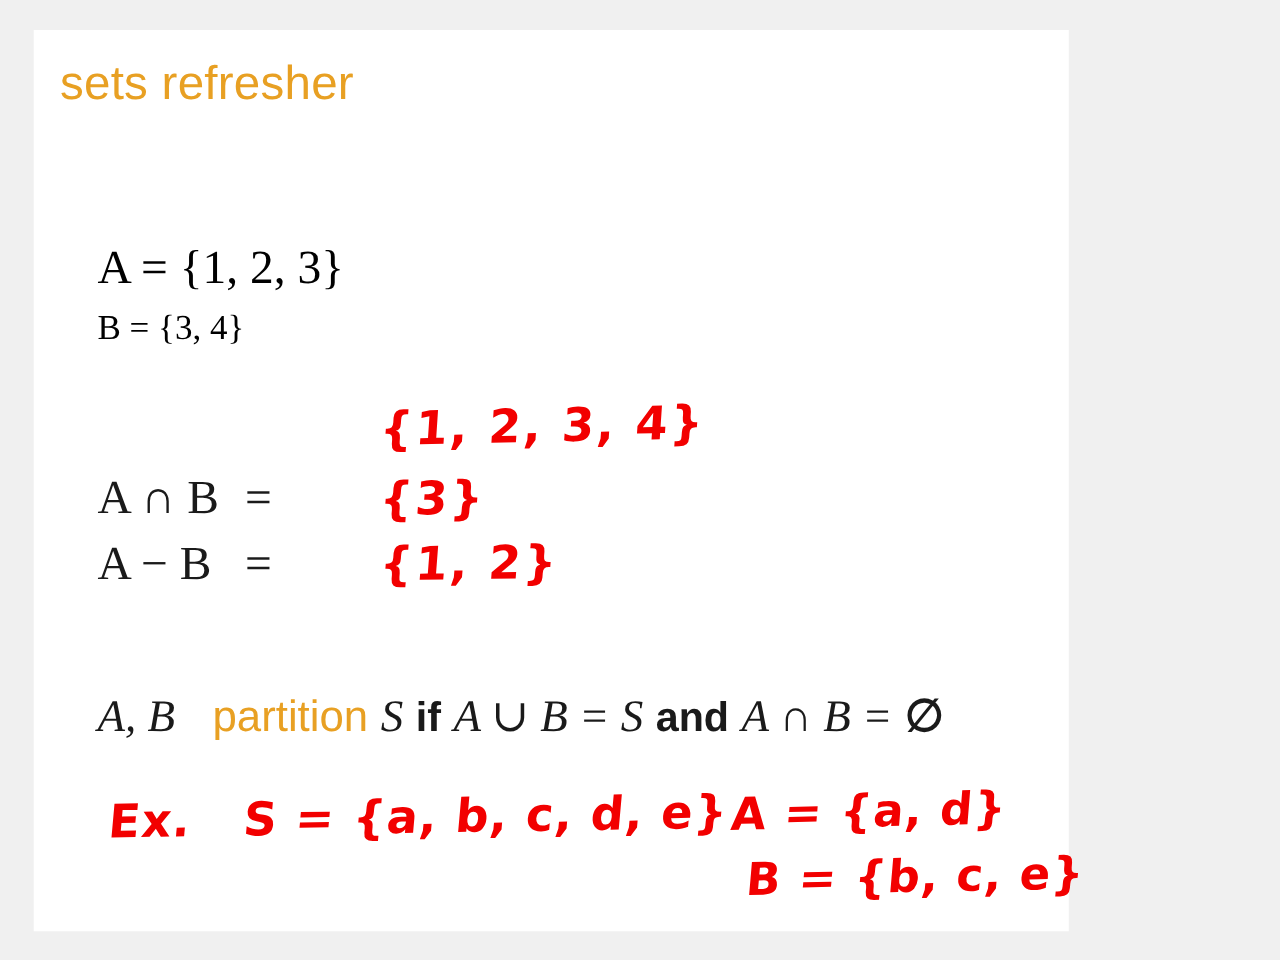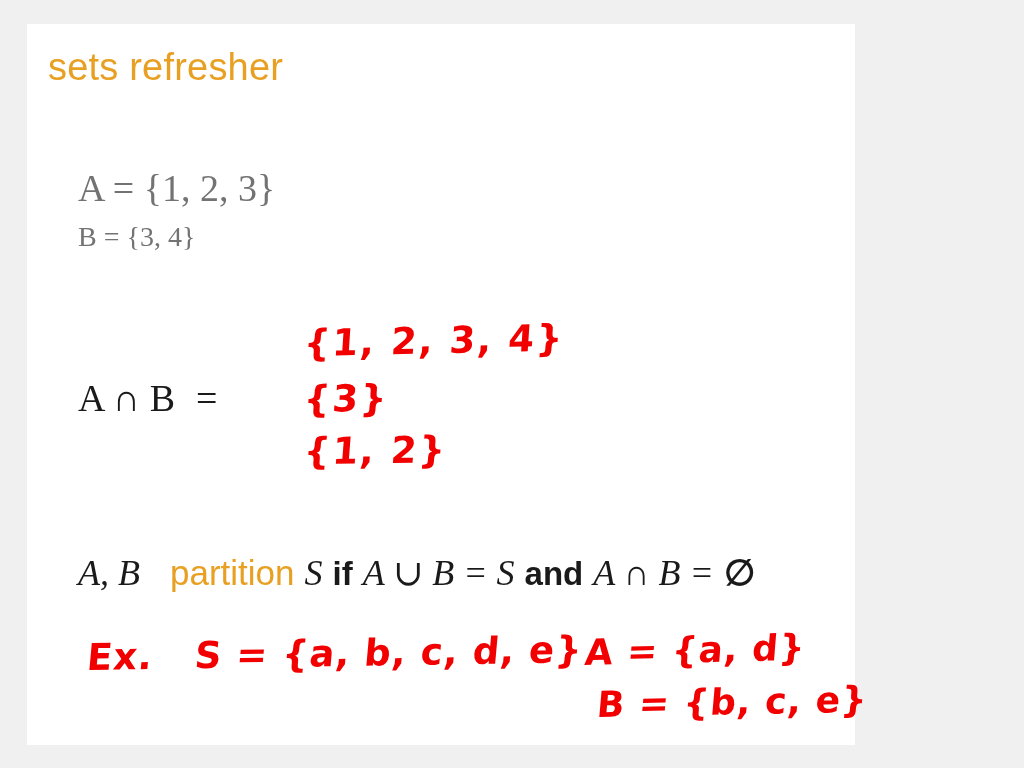--- a/index.html
+++ b/index.html
@@ -31,22 +31,23 @@
     font-weight: 400;
     color: #E8A023;
     letter-spacing: 0.2px;
     white-space: nowrap;
   }
 
   
   .math {
     position: absolute;
     font-family: "Liberation Serif", "DejaVu Serif", serif;
-    color: #737373;
+    color: #000000;
     white-space: nowrap;
+    margin-top: 26px;
   }
 
   #defs-a { left: 51px; top: 142px; font-size: 38px; }
   #defs-b { left: 51px; top: 197px; font-size: 28px; }
 
   .oprow {
     position: absolute;
     font-family: "Liberation Serif", "DejaVu Serif", serif;
     font-size: 38px;
     color: #1a1a1a;
@@ -114,20 +115,23 @@
 <div id="slide">
 
   <div id="title">sets refresher</div>
 
   <div class="math" id="defs-a">A  =  {1, 2, 3}</div>
   <div class="math" id="defs-b">B  =  {3, 4}</div>
 
   <div class="oprow" id="row-inter">
     <span class="lhs">A ∩ B</span><span class="eq">=</span>
   </div>
+  <div class="oprow" id="row-diff">
+    <span class="lhs">A − B</span><span class="eq">=</span>
+  </div>
 
   <div class="ink" id="ink-union">{1, 2, 3, 4}</div>
   <div class="ink" id="ink-inter">{3}</div>
   <div class="ink" id="ink-diff">{1, 2}</div>
 
   <div id="partition-line">
     <span class="serif">A, B</span><span>&nbsp;</span><span class="accent">partition</span><span>&nbsp;</span><span class="serif">S</span><span>&nbsp;</span><span class="sans">if</span><span>&nbsp;</span><span class="serif">A ∪ B = S</span><span>&nbsp;</span><span class="sans">and</span><span>&nbsp;</span><span class="serif">A ∩ B =</span><span>&nbsp;</span><span class="emptyset">∅</span>
   </div>
 
   <div class="ink" id="ink-ex"><span>Ex.</span>&nbsp;&nbsp;&nbsp;<span>S = {a, b, c, d, e}</span></div>

